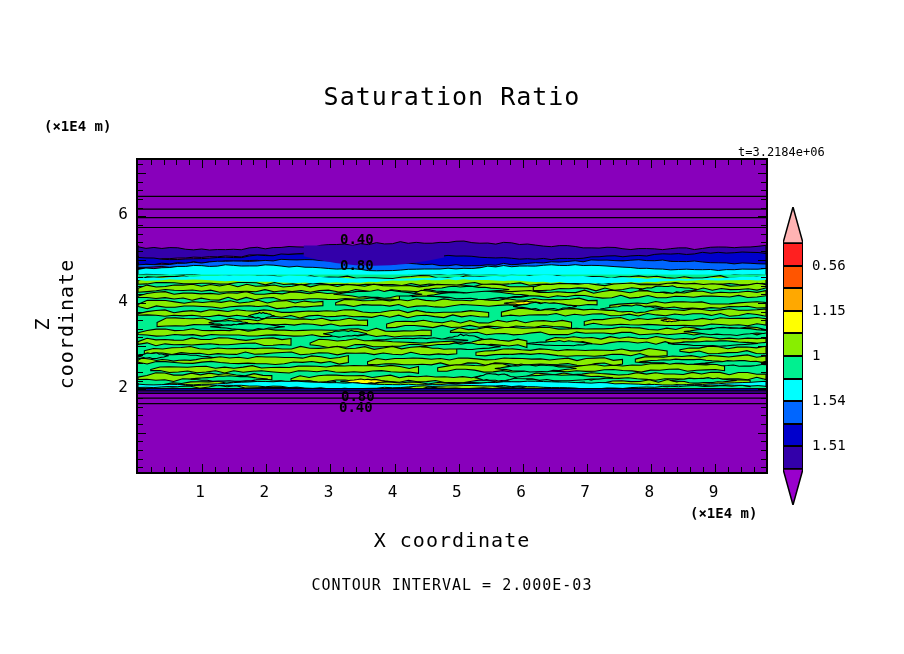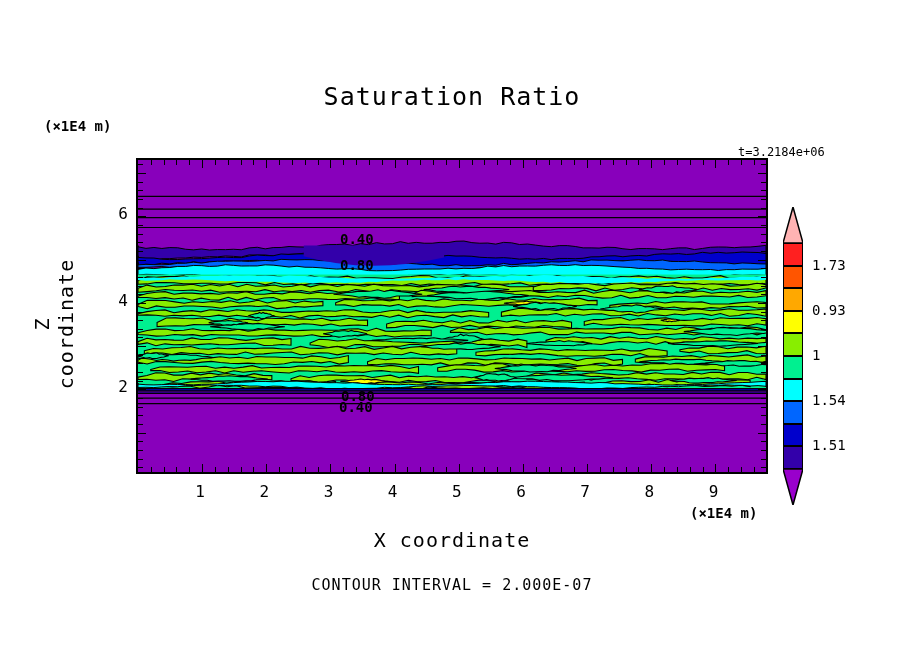--- a/index.html
+++ b/index.html
@@ -353,37 +353,37 @@
 <div id="yticklabels">
     <div class="yticklabel" style="top: 387.425px;">2</div>
     <div class="yticklabel" style="top: 300.849px;">4</div>
     <div class="yticklabel" style="top: 214.274px;">6</div>
   </div>
 
 <div class="abs" id="xaxislabel">X coordinate</div>
 <div class="abs" id="xunit">(×1E4 m)</div>
 <div class="abs" id="yaxislabel">Z coordinate</div>
 
-<div class="abs" id="caption">CONTOUR INTERVAL = 2.000E-07</div>
+<div class="abs" id="caption">CONTOUR INTERVAL = 2.000E-03</div>
 
 <div class="abs" id="colorbar">
     <div class="cbarrow" style="top: 0px;"><svg width="20" height="36" viewBox="0 0 20 36">
         <polygon points="10,0 20,36 0,36" fill="#FFB3B3" stroke="#000" stroke-width="1.5"></polygon>
       </svg></div>
     <div class="cbband" style="top: 36px; height: 22.6px; background: rgb(255, 32, 32);"></div>
     <div class="cbband" style="top: 58.6px; height: 22.6px; background: rgb(255, 85, 0);"></div>
     <div class="cbband" style="top: 81.2px; height: 22.6px; background: rgb(255, 168, 0);"></div>
     <div class="cbband" style="top: 103.8px; height: 22.6px; background: rgb(255, 255, 0);"></div>
     <div class="cbband" style="top: 126.4px; height: 22.6px; background: rgb(136, 238, 0);"></div>
     <div class="cbband" style="top: 149px; height: 22.6px; background: rgb(0, 240, 144);"></div>
     <div class="cbband" style="top: 171.6px; height: 22.6px; background: rgb(0, 255, 255);"></div>
     <div class="cbband" style="top: 194.2px; height: 22.6px; background: rgb(0, 102, 255);"></div>
     <div class="cbband" style="top: 216.8px; height: 22.6px; background: rgb(0, 0, 204);"></div>
     <div class="cbband" style="top: 239.4px; height: 22.6px; background: rgb(51, 0, 170);"></div>
     <div class="cbarrow" style="top: 262px;"><svg width="20" height="36" viewBox="0 0 20 36">
         <polygon points="10,36 0,0 20,0" fill="#9900CC" stroke="#000" stroke-width="1.5"></polygon>
       </svg></div>
-    <div class="cblabel" style="top: 58.6px;">1.73</div>
-    <div class="cblabel" style="top: 103.8px;">0.93</div>
+    <div class="cblabel" style="top: 58.6px;">0.56</div>
+    <div class="cblabel" style="top: 103.8px;">1.15</div>
     <div class="cblabel" style="top: 149px;">1</div>
     <div class="cblabel" style="top: 194.2px;">1.54</div>
     <div class="cblabel" style="top: 239.4px;">1.51</div>
   </div>
 
 </body></html>

